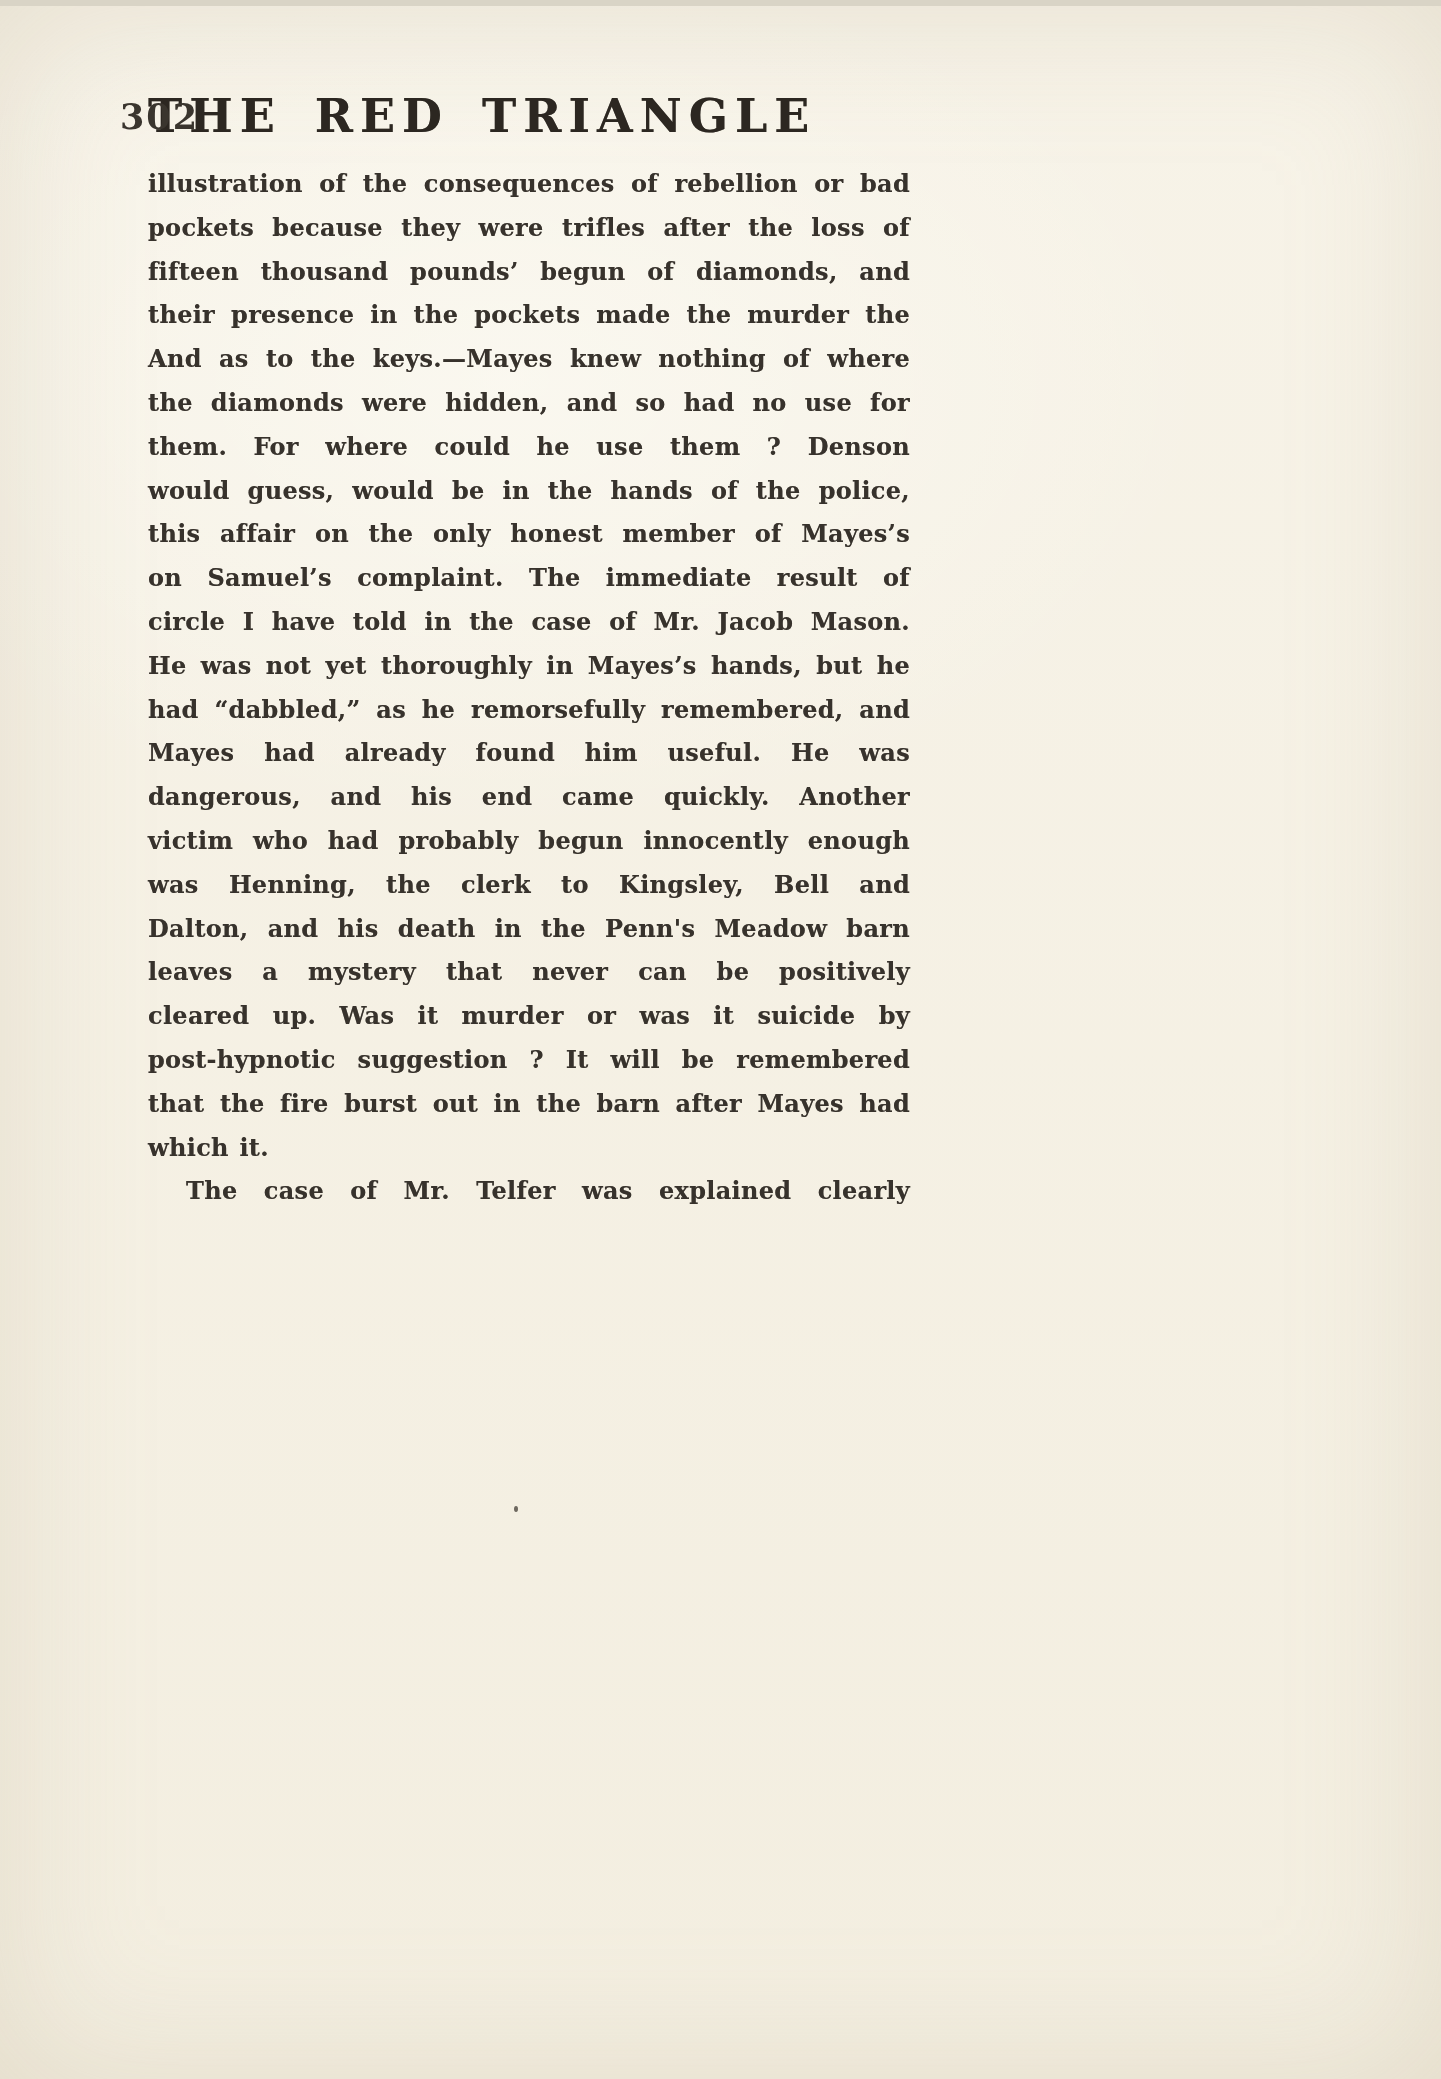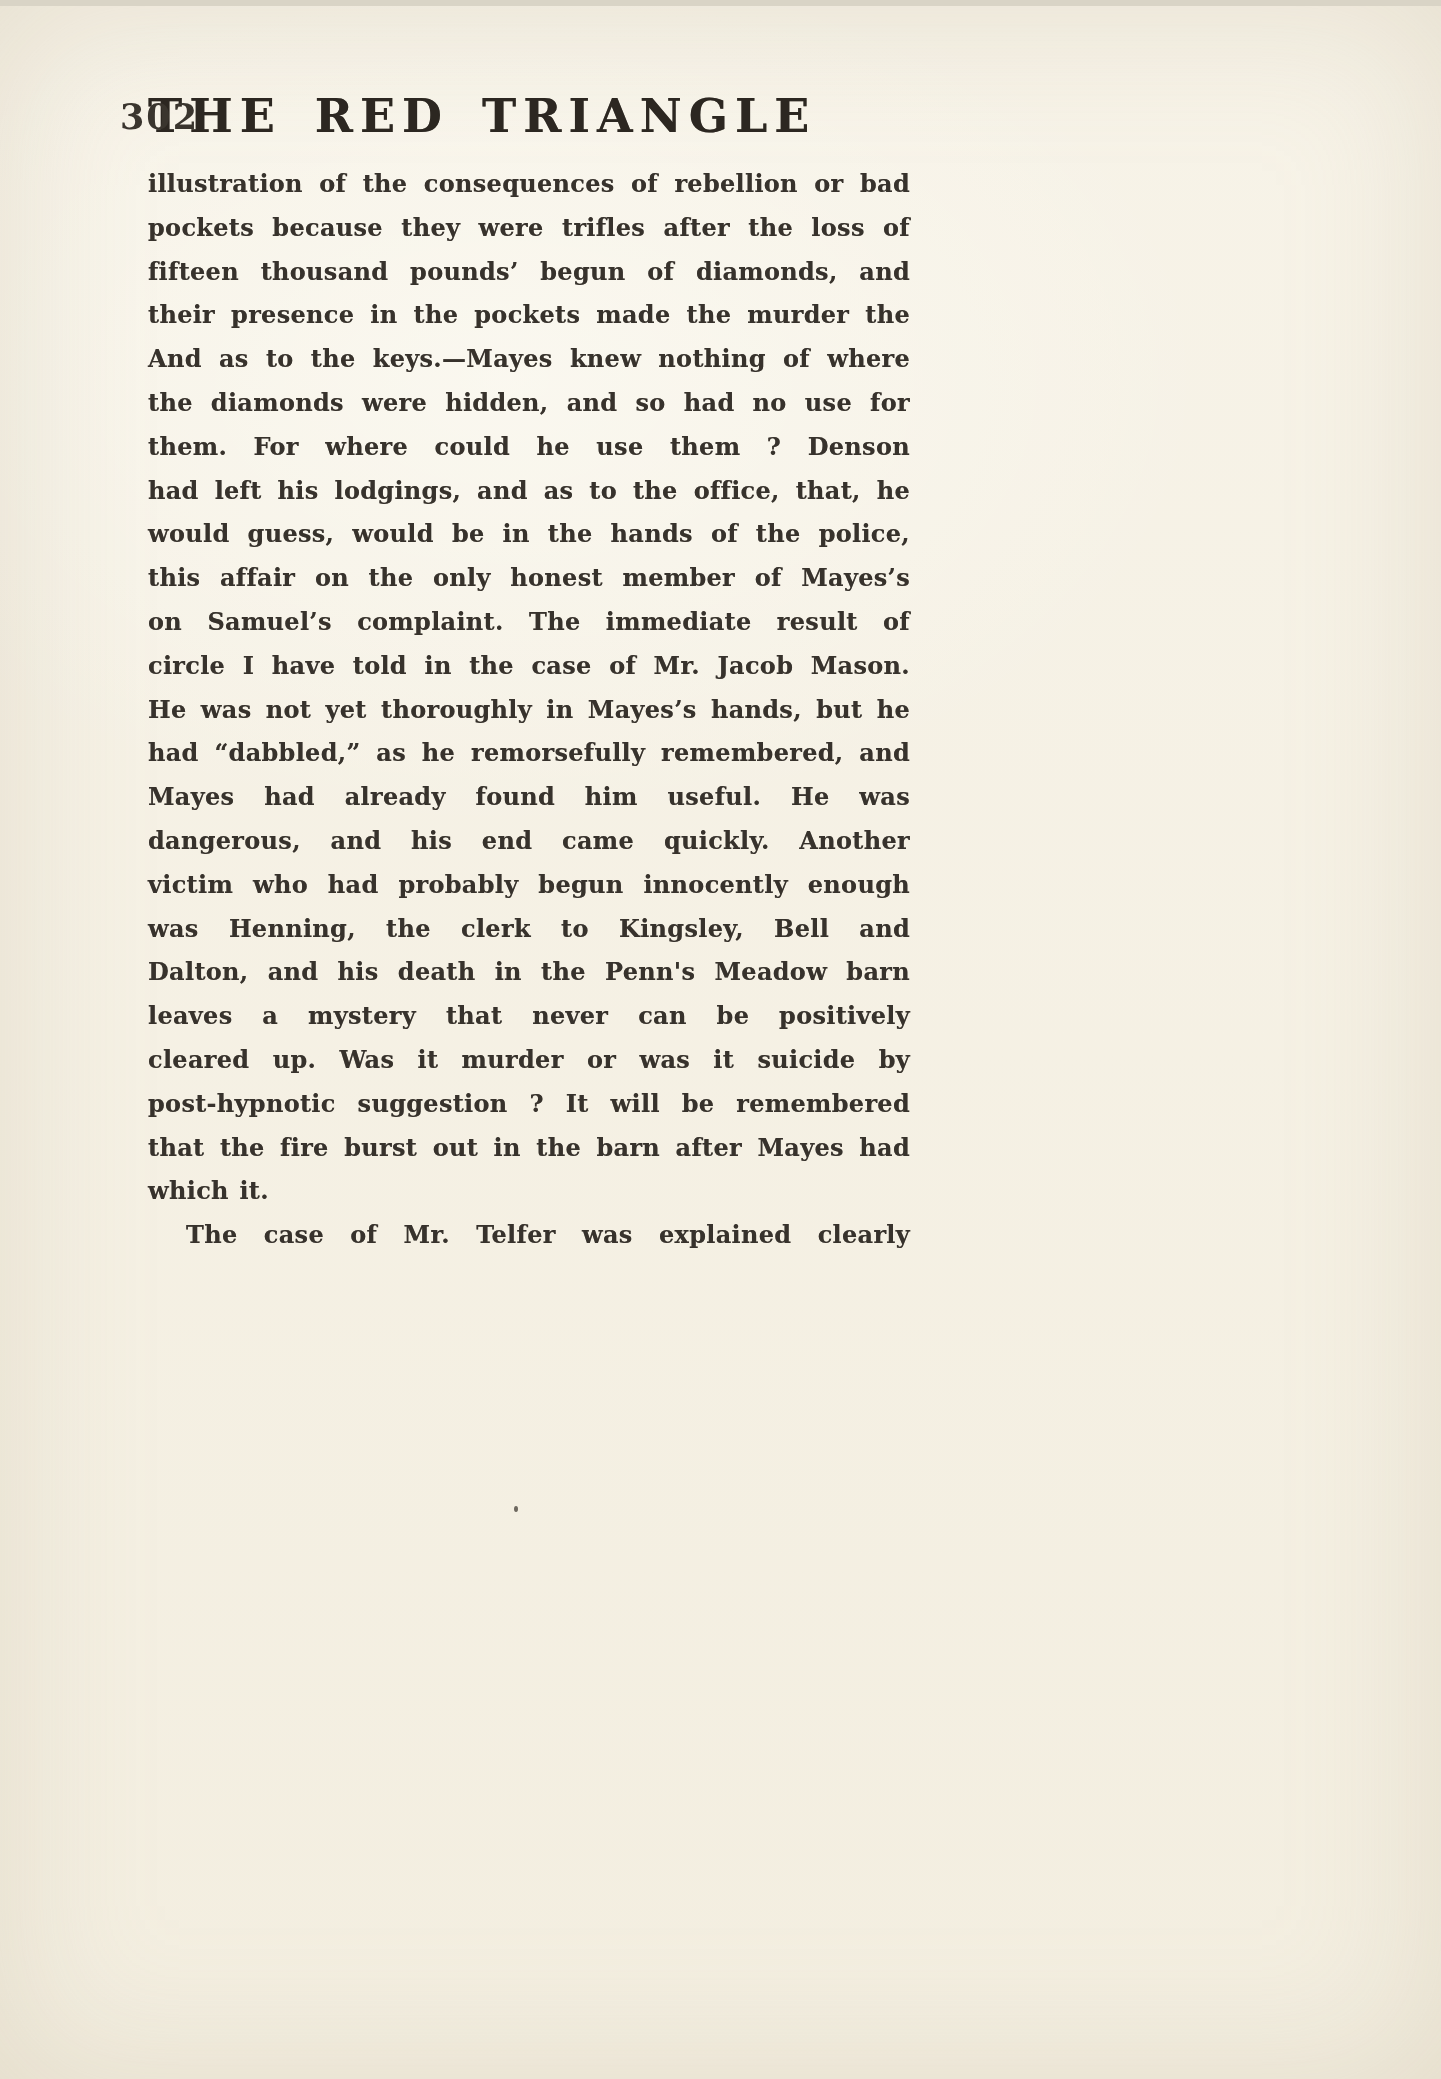--- a/index.html
+++ b/index.html
@@ -96,21 +96,20 @@
     </div>
     <div class="body">
       <div class="para">
           <div class="line">illustration of the consequences of rebellion or bad</div>
           <div class="line">pockets because they were trifles after the loss of</div>
           <div class="line">fifteen thousand pounds’ begun of diamonds, and</div>
           <div class="line">their presence in the pockets made the murder the</div>
           <div class="line">And as to the keys.—Mayes knew nothing of where</div>
           <div class="line">the diamonds were hidden, and so had no use for</div>
           <div class="line">them.  For where could he use them ?  Denson</div>
-          <div class="line">had left his lodgings, and as to the office, that, he</div>
           <div class="line">would guess, would be in the hands of the police,</div>
           <div class="line">this affair on the only honest member of Mayes’s</div>
           <div class="line">on Samuel’s complaint.  The immediate result of</div>
           <div class="line">circle I have told in the case of Mr. Jacob Mason.</div>
           <div class="line">He was not yet thoroughly in Mayes’s hands, but he</div>
           <div class="line">had “dabbled,” as he remorsefully remembered, and</div>
           <div class="line">Mayes had already found him useful.  He was</div>
           <div class="line">dangerous, and his end came quickly.  Another</div>
           <div class="line">victim who had probably begun innocently enough</div>
           <div class="line">was Henning, the clerk to Kingsley, Bell and</div>

